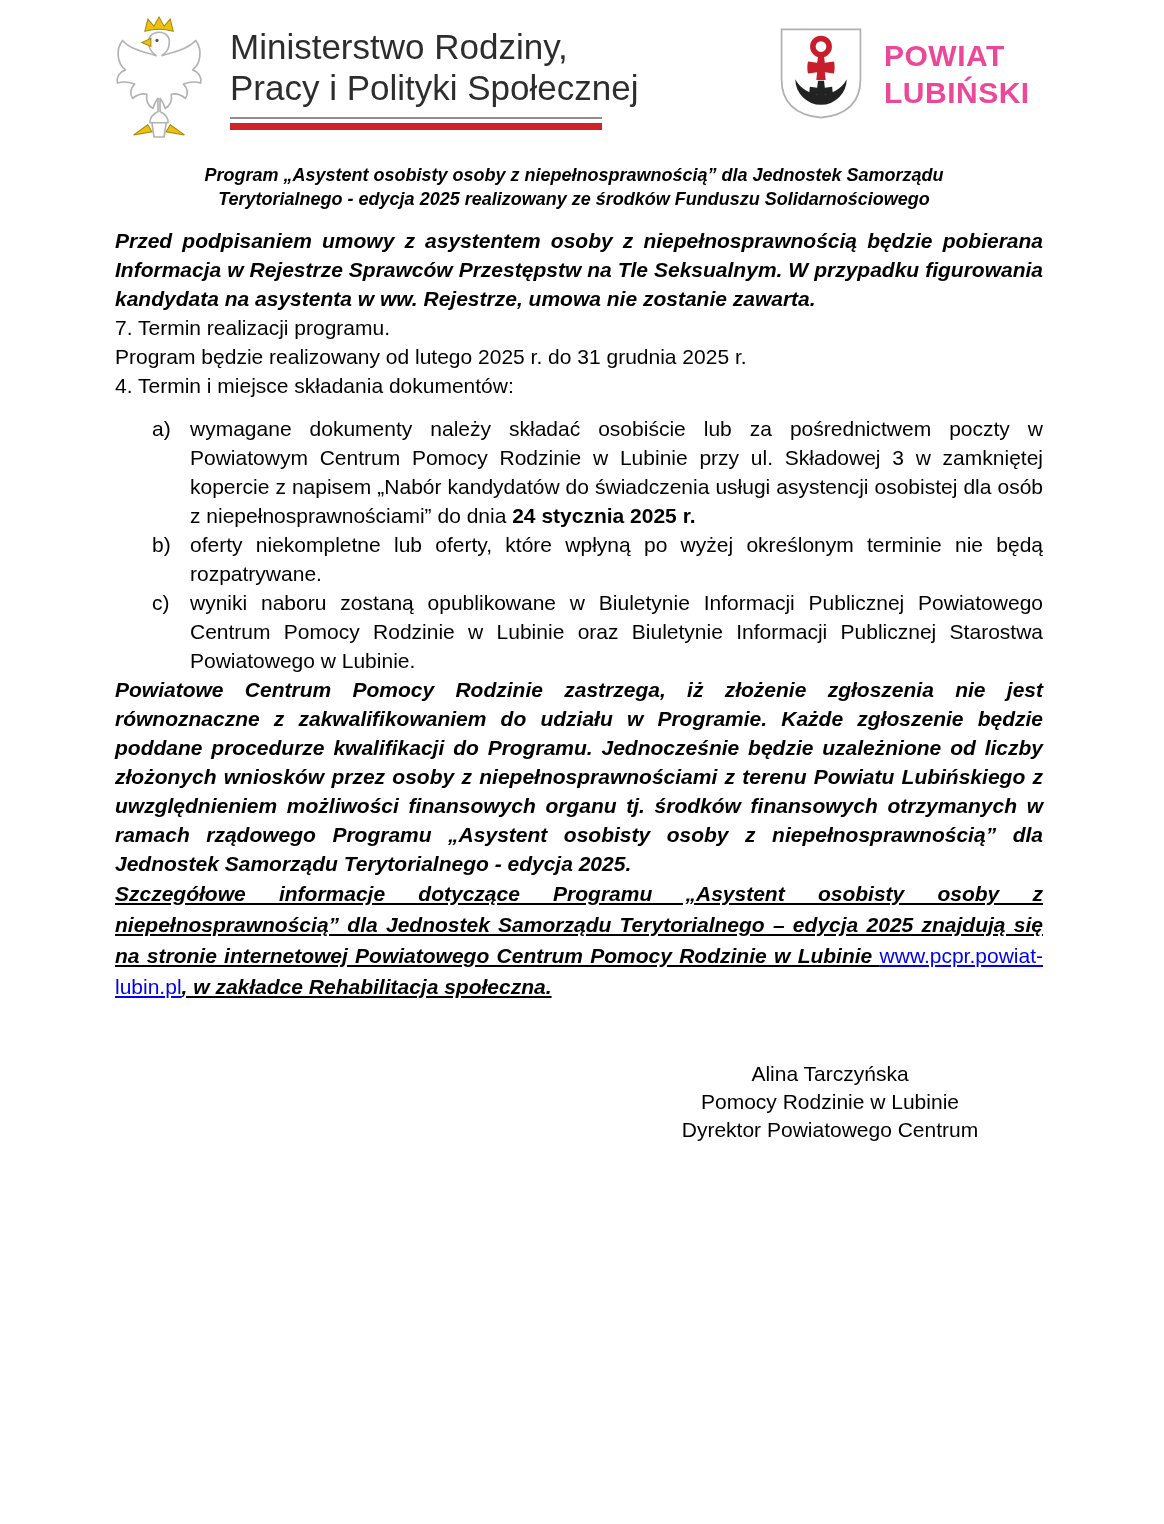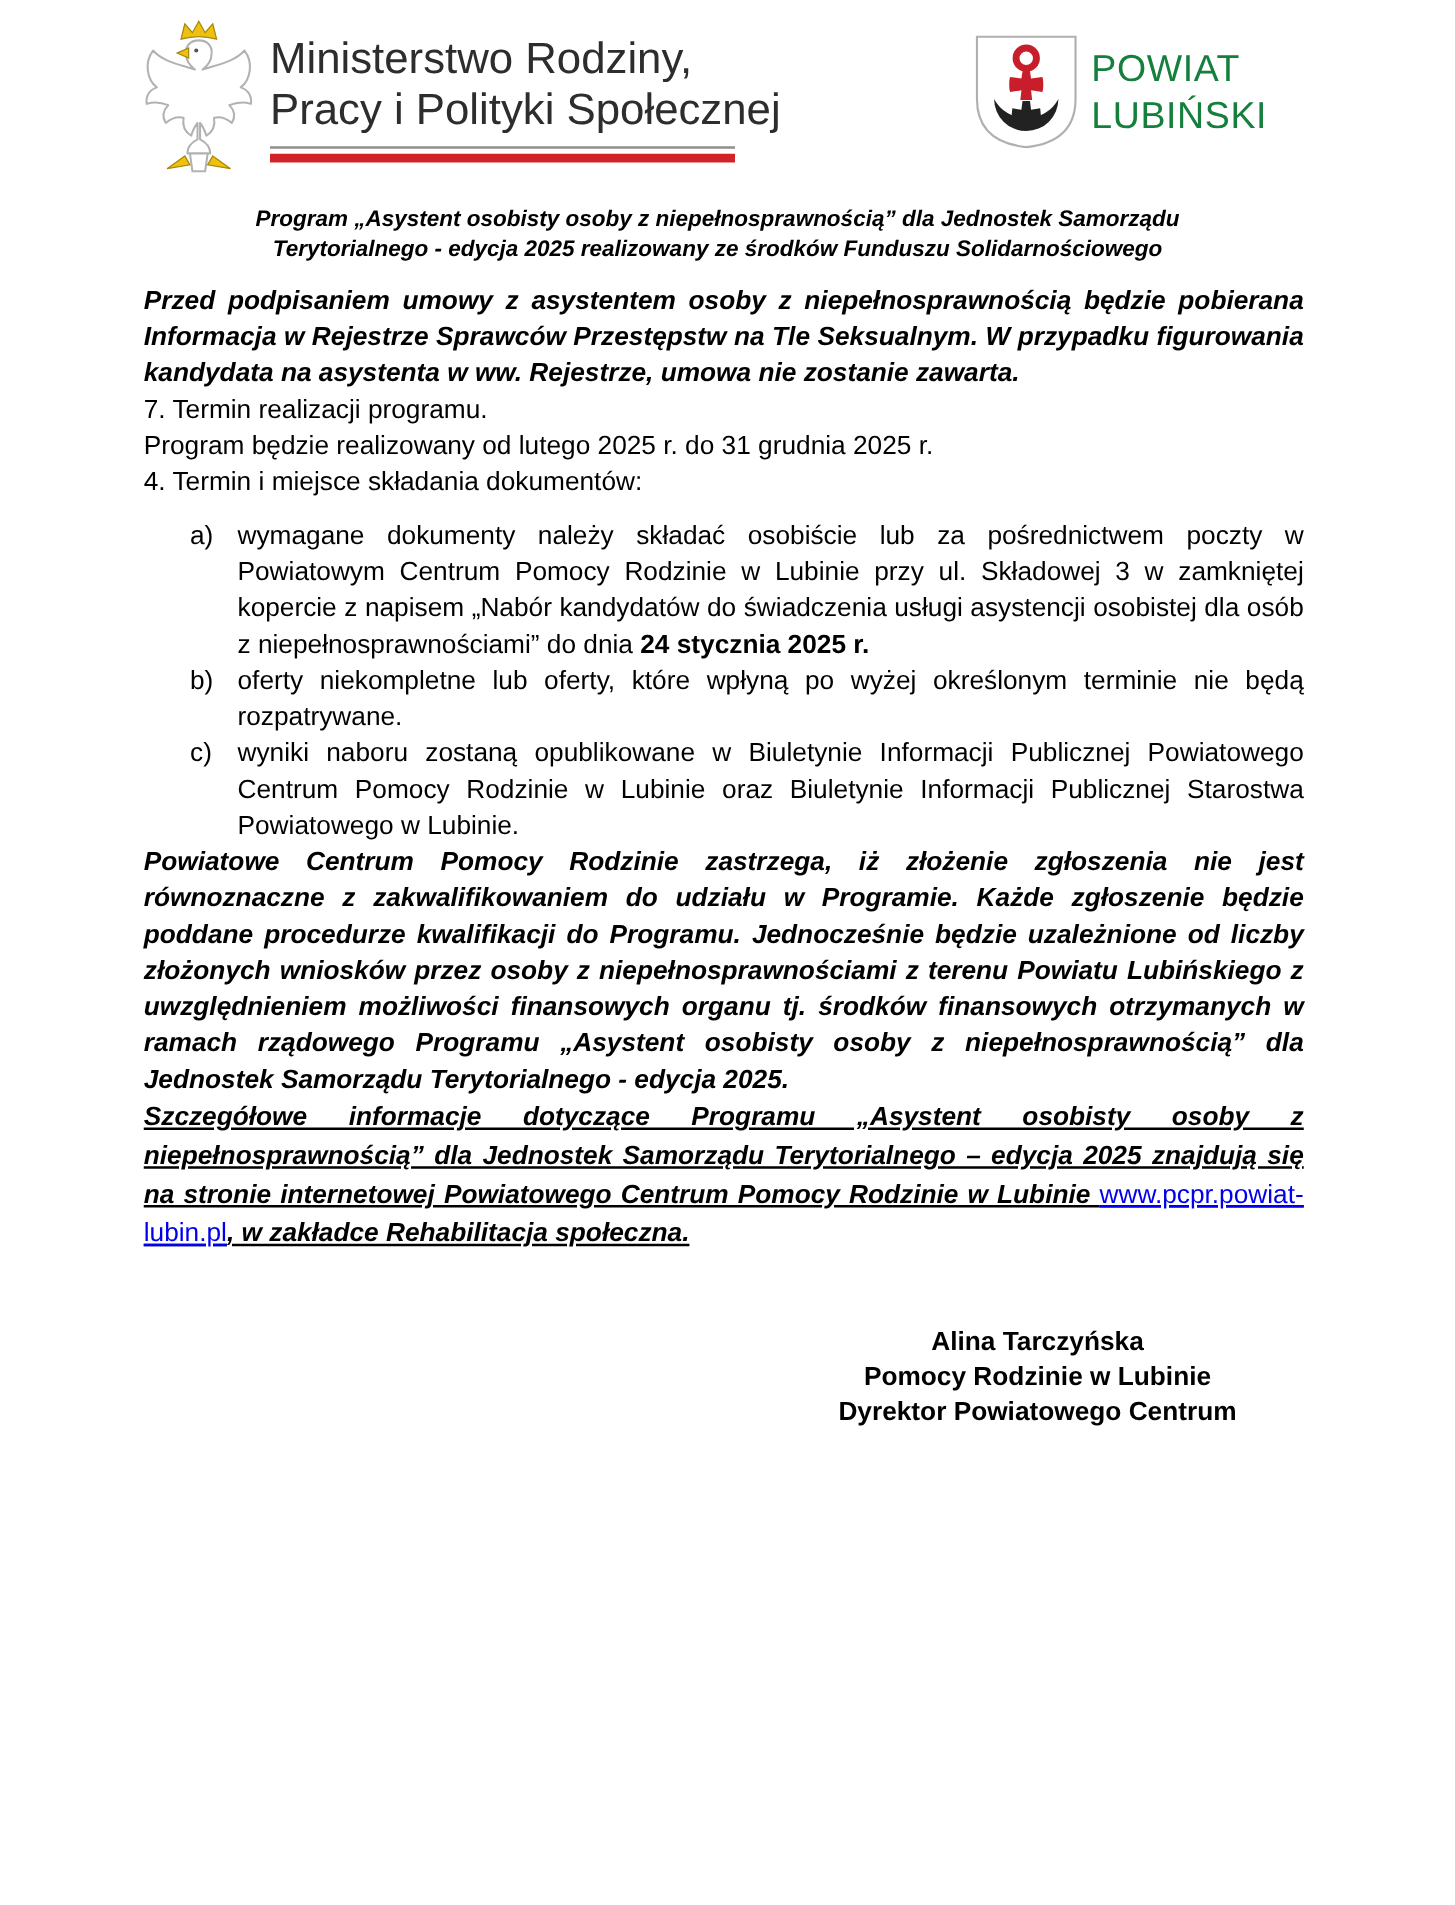--- a/index.html
+++ b/index.html
@@ -6,29 +6,29 @@
   .page {
     position:relative; width:1164px; height:1524px; margin:0 auto;
     background:#ffffff; overflow:hidden;
     font-family:"Liberation Sans", sans-serif; color:#000;
   }
 
   
   .header { position:absolute; top:14px; left:0; width:100%; height:146px; }
   .ministry { position:absolute; left:110px; top:0; display:flex; }
   .eagle-svg { width:94px; height:126px; display:block; }
-  .ministry-text { margin-left:12px; padding-top:12px; }
+  .ministry-text { margin-left:26px; padding-top:12px; }
   .ministry-name { font-size:35px; line-height:41px; color:#2d2d2d; }
   .rules { margin-top:9px; width:372px; }
   .rule-gray { height:2px; background:#8f8f8f; }
   .rule-red  { height:7px; background:#d2232a; margin-top:4px; }
 
   .powiat { position:absolute; left:778px; top:12px; display:flex; align-items:center; }
   .crest-svg { width:86px; height:96px; display:block; }
-  .powiat-text { margin-left:9px; font-size:30px; font-weight:400; color:#15803d; line-height:37px; letter-spacing:0.5px; }
+  .powiat-text { margin-left:20px; font-size:30px; font-weight:700; color:#ec4899; line-height:37px; letter-spacing:0.5px; }
 
   
   .doc-title {
     position:absolute; top:163px; left:0; right:16px;
     text-align:center; font-size:18px; font-weight:700; font-style:italic; line-height:24px;
   }
 
   
   .content { position:absolute; top:226px; left:115px; width:928px; font-size:21px; line-height:29px; }
   .content p { margin:0; }
@@ -45,21 +45,21 @@
     margin-top:22px; margin-left:40px;
     font-weight:700; font-style:italic; text-align:justify;
   }
   .details {
     margin-top:42px; margin-left:40px; line-height:31px;
     font-weight:700; font-style:italic; text-align:justify; text-decoration:underline;
   }
   .details a { color:#0000ee; font-style:normal; font-weight:400; text-decoration:underline; }
   .signature {
     margin-top:58px; margin-left:auto; margin-right:8px; width:410px;
-    text-align:center; font-weight:700; line-height:28px;
+    text-align:center; font-weight:400; line-height:28px;
   }
 </style>
 </head>
 <body>
 
 <div class="page">
 
   <div class="header">
 
     <div class="ministry">

